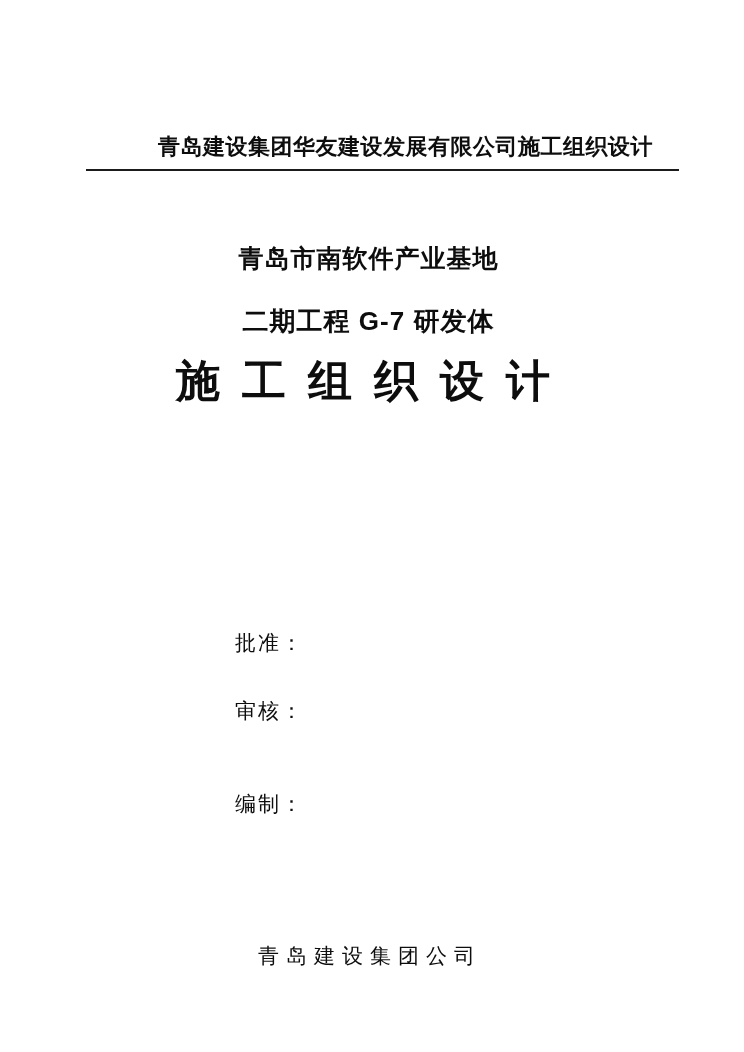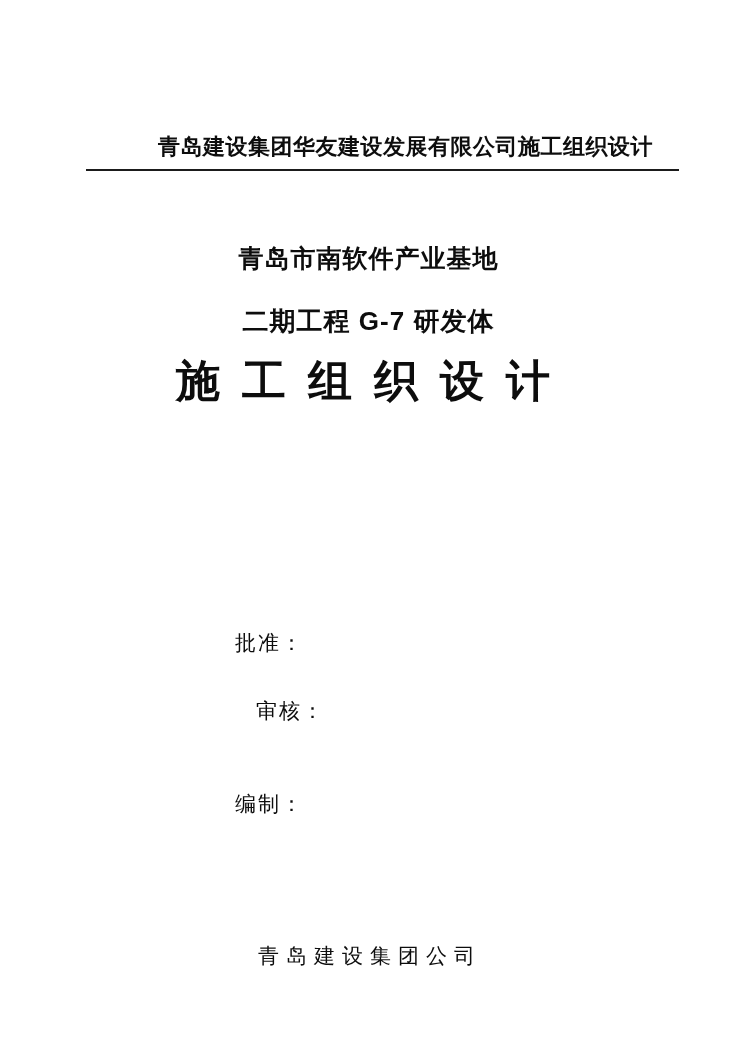--- a/index.html
+++ b/index.html
@@ -69,21 +69,21 @@
   
   .sig-label {
     position: absolute;
     left: 235px;
     font-family: "Liberation Serif", serif;
     font-size: 21px;
     letter-spacing: 2px;
     white-space: nowrap;
   }
   .sig-approve { top: 602px; margin-top: 27px; }
-  .sig-review  { top: 697px; margin-left: 21px; }
+  .sig-review  { top: 697px; }
   .sig-compile { top: 790px; }
   
   .company-footer {
     top: 942px;
     font-family: "Liberation Serif", serif;
     font-weight: normal;
     font-size: 21px;
     letter-spacing: 7px;
     text-indent: 3px;
   }

